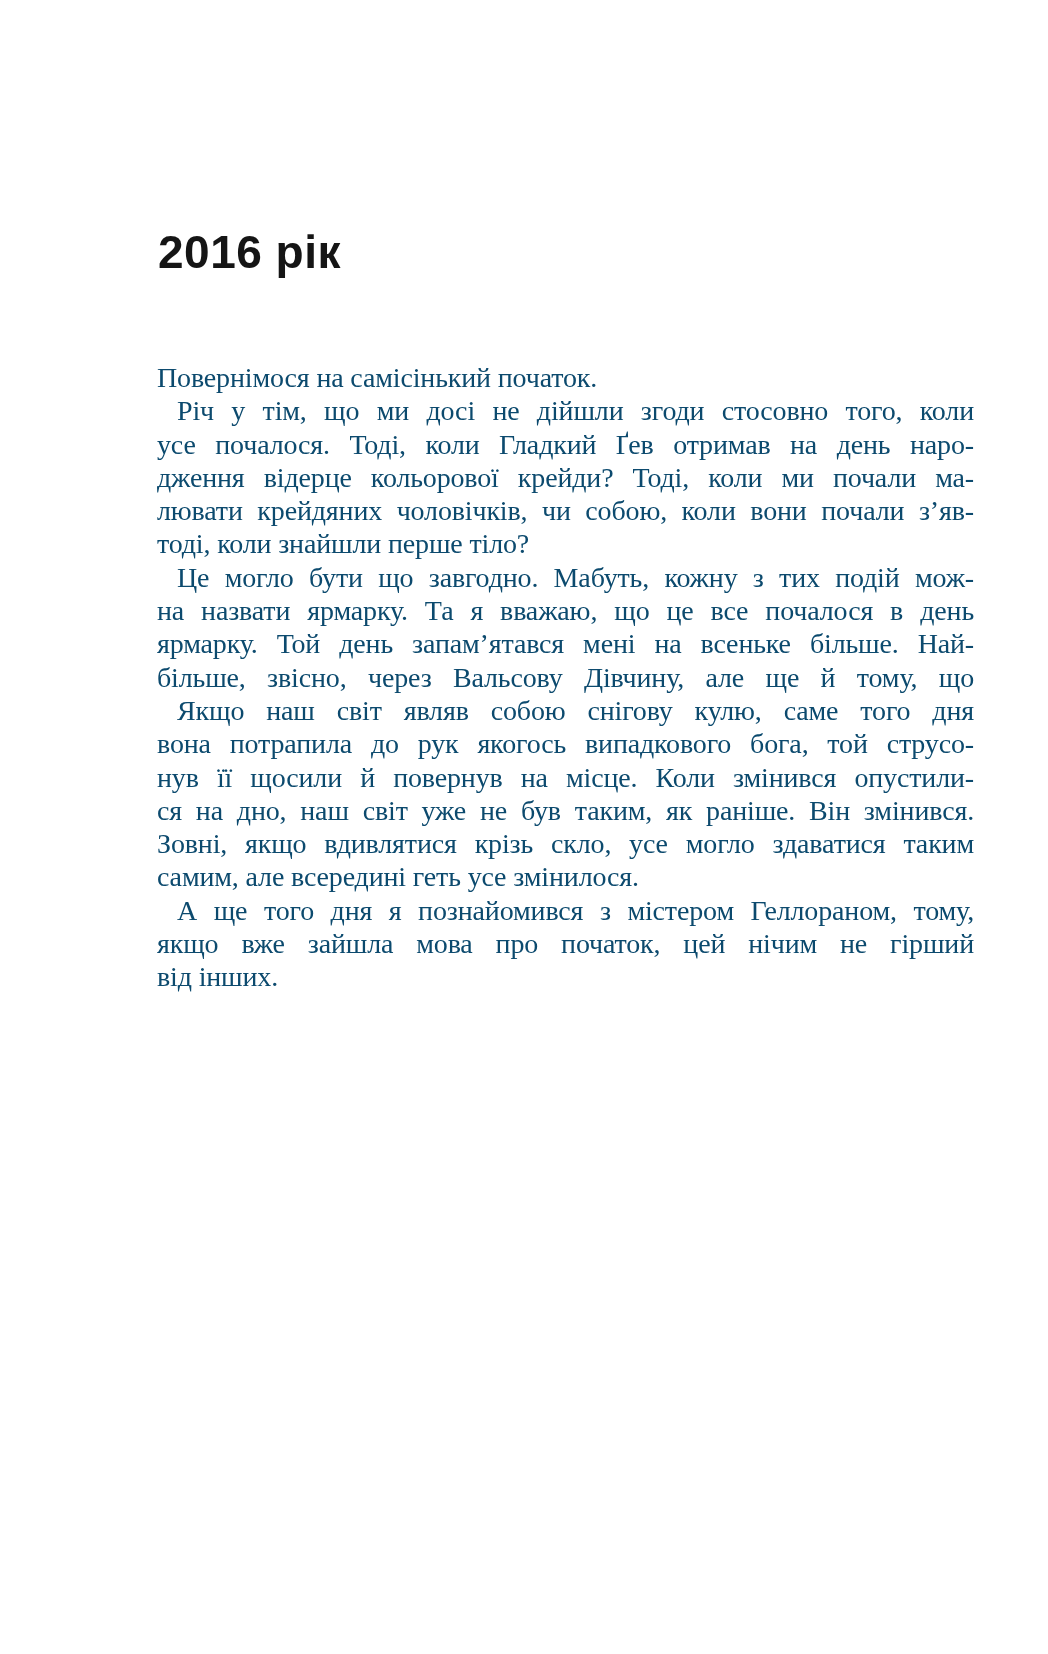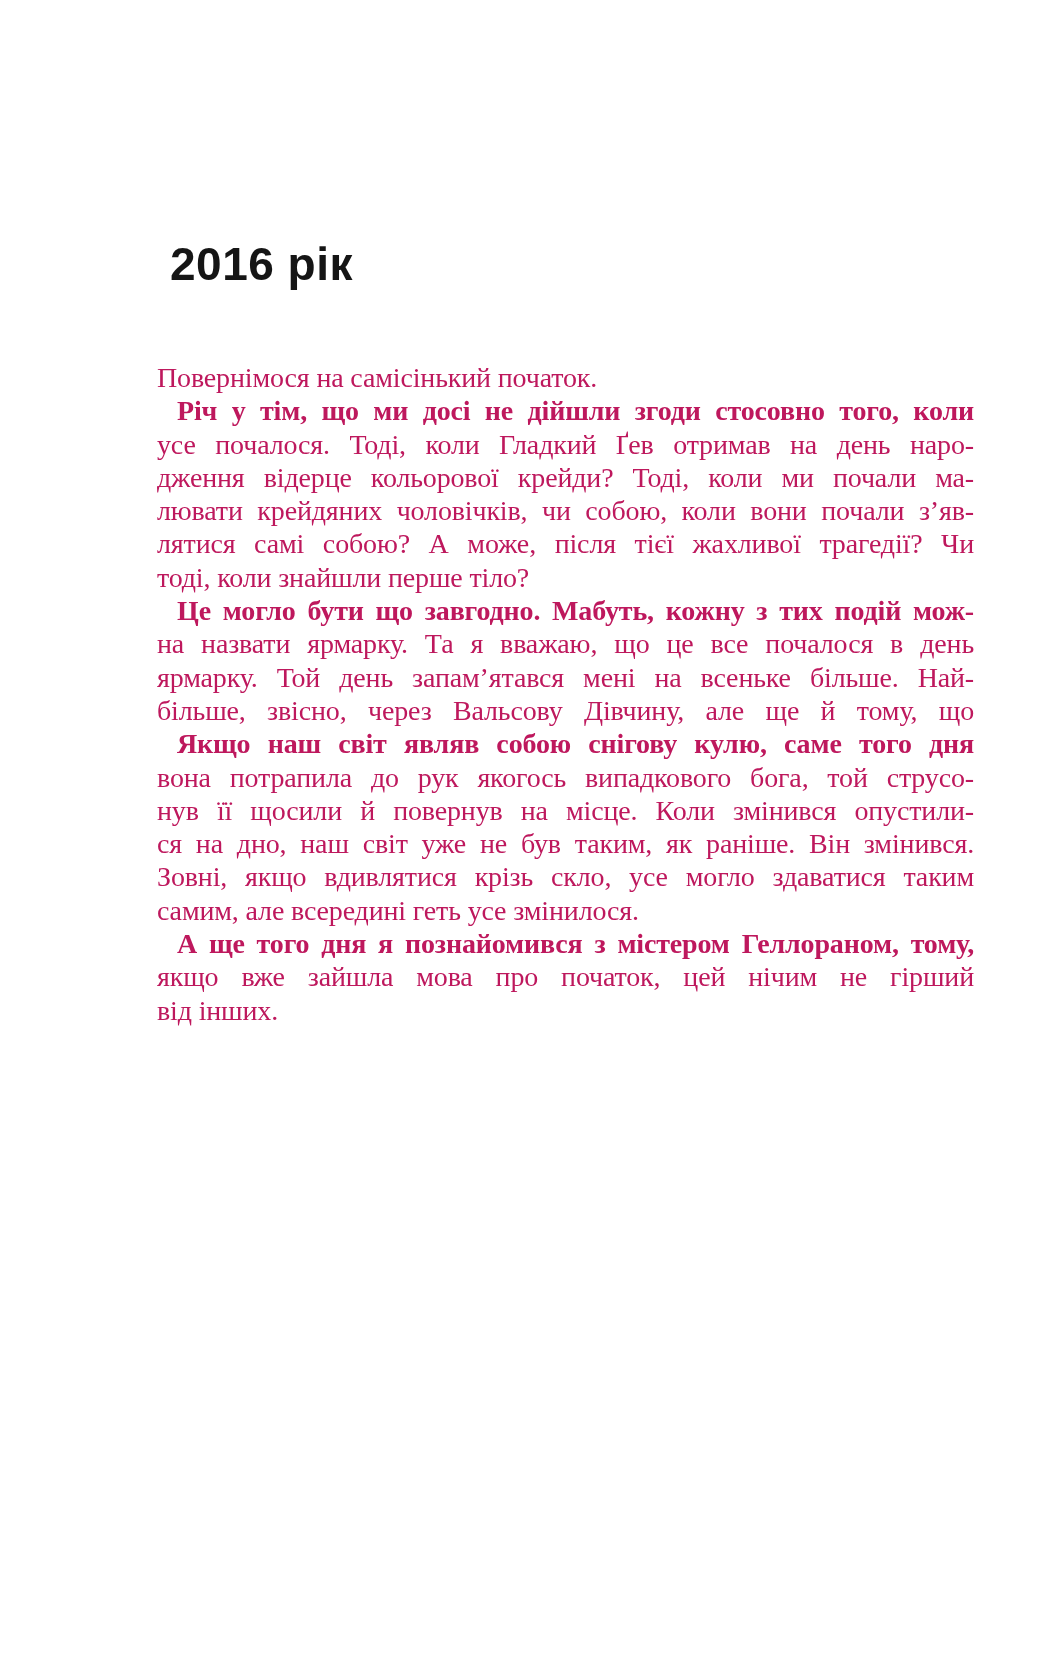--- a/index.html
+++ b/index.html
@@ -15,72 +15,70 @@
   }
   .page {
     position: absolute;
     inset: 0;
     background: #ffffff;
   }
   .chapter-heading {
     position: absolute;
     left: 158px;
     top: 229px;
-    margin: 12px;
+    margin: 0;
     font-family: "Liberation Sans", sans-serif;
     font-weight: bold;
     font-size: 46px;
     line-height: 46px;
     color: #151515;
     letter-spacing: 0.5px;
     white-space: nowrap;
   }
   .text-block {
     position: absolute;
     left: 157px;
     top: 361px;
     width: 817px;
     font-family: "Liberation Serif", serif;
     font-size: 28px;
     line-height: 33.3px;
-    color: #be185d;
+    color: #0c4a6e;
     letter-spacing: -0.15px;
   }
   .paragraph {
     margin: 0;
     padding: 0;
   }
   .line {
     text-align: justify;
     text-align-last: justify;
   }
   .line.last {
     text-align: justify;
     text-align-last: left;
   }
   .line.indent {
     text-indent: 20px;
-    font-weight: bold;
   }
 </style>
 </head>
 <body>
 
 <div class="page">
   <h1 class="chapter-heading">2016 рік</h1>
   <div class="text-block">
       <div class="paragraph">
         <div class="line last">Повернімося на самісінький початок.</div>
       </div>
       <div class="paragraph">
         <div class="line indent">Річ у тім, що ми досі не дійшли згоди стосовно того, коли</div>
         <div class="line">усе почалося. Тоді, коли Гладкий Ґев отримав на день наро-</div>
         <div class="line">дження відерце кольорової крейди? Тоді, коли ми почали ма-</div>
         <div class="line">лювати крейдяних чоловічків, чи собою, коли вони почали з’яв-</div>
-        <div class="line">лятися самі собою? А може, після тієї жахливої трагедії? Чи</div>
         <div class="line last">тоді, коли знайшли перше тіло?</div>
       </div>
       <div class="paragraph">
         <div class="line indent">Це могло бути що завгодно. Мабуть, кожну з тих подій мож-</div>
         <div class="line">на назвати ярмарку. Та я вважаю, що це все почалося в день</div>
         <div class="line">ярмарку. Той день запам’ятався мені на всеньке більше. Най-</div>
         <div class="line">більше, звісно, через Вальсову Дівчину, але ще й тому, що</div>
       </div>
       <div class="paragraph">
         <div class="line indent">Якщо наш світ являв собою снігову кулю, саме того дня</div>

